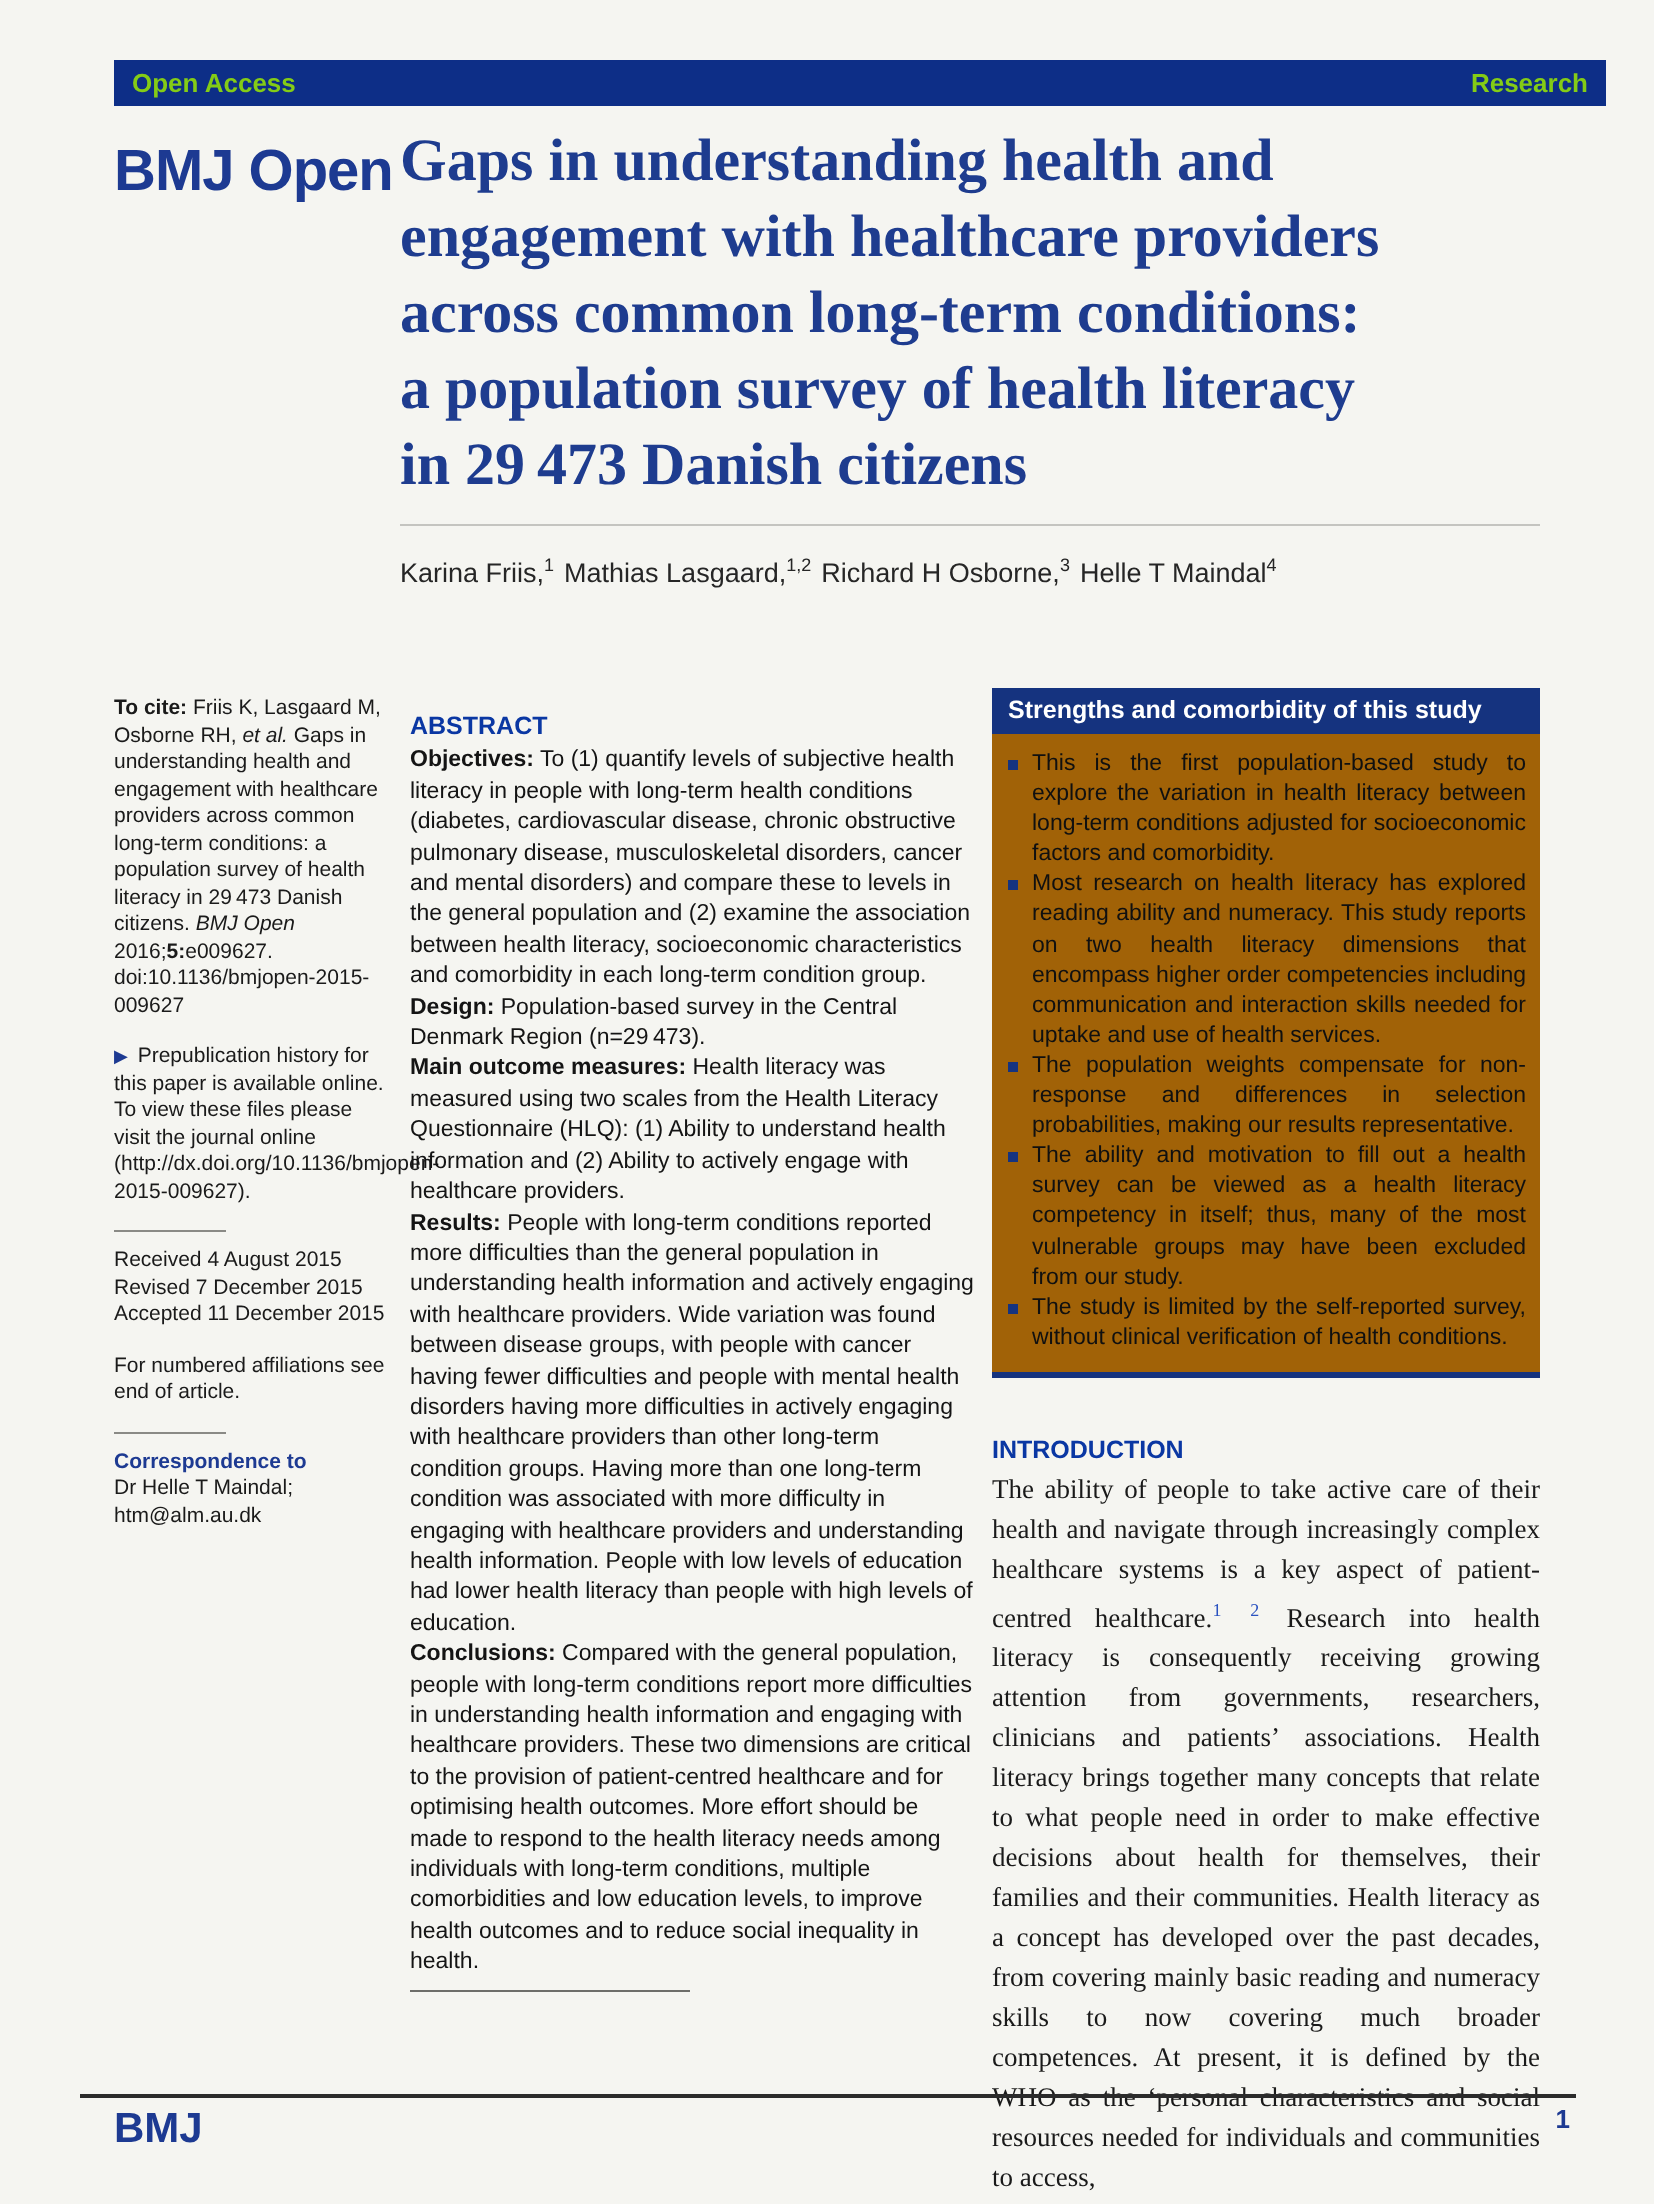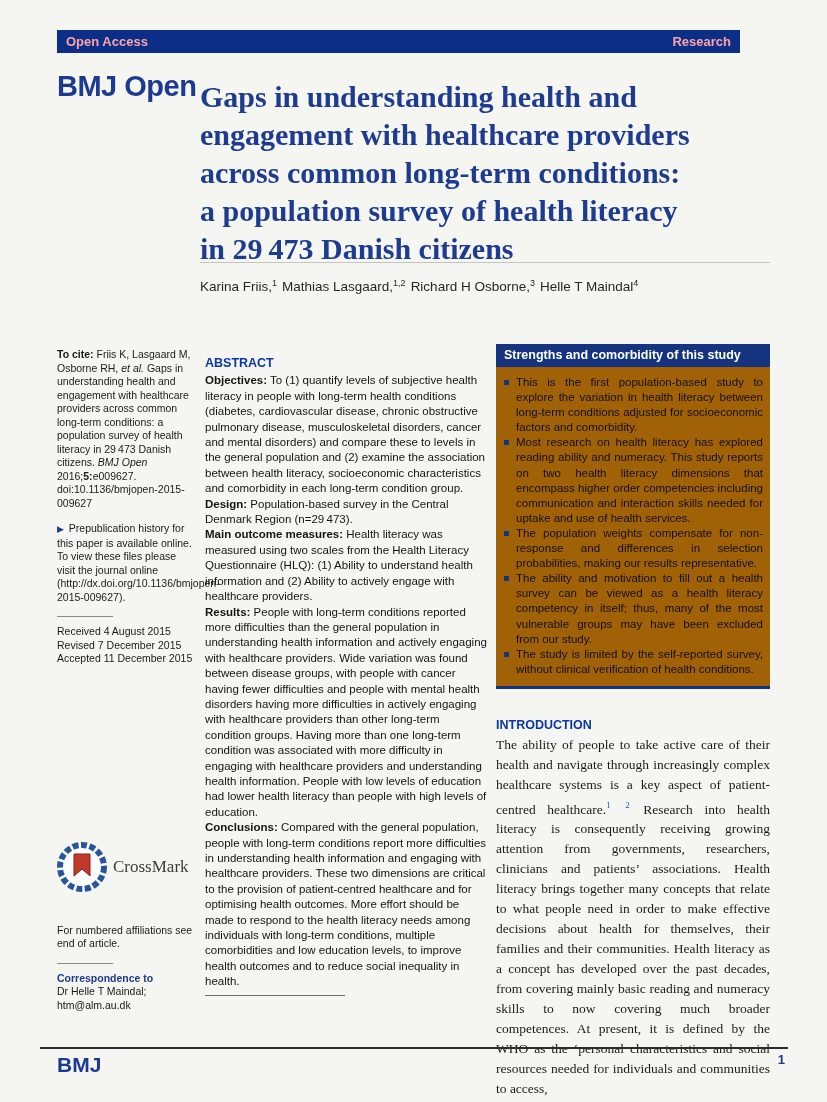--- a/index.html
+++ b/index.html
@@ -1,28 +1,28 @@
 <!DOCTYPE html>
 <html><head>
 <meta charset="utf-8">
 <style>
   html,body{margin:0;padding:0;background:#e9e9e6;}
   .page{position:relative;width:827px;height:1102px;margin:0 auto;background:#f5f5f1;
         font-family:"Liberation Sans",sans-serif;color:#141414;overflow:hidden;}
 
   
-  .topbar{position:absolute;left:57px;top:30px;width:683px;height:23px;background:#0d2e87;
-          color:#fca5a5;display:flex;justify-content:space-between;align-items:center;
+  .topbar{position:absolute;left:57px;top:30px;width:746px;height:23px;background:#0d2e87;
+          color:#84cc16;display:flex;justify-content:space-between;align-items:center;
           padding:0 9px;box-sizing:border-box;font-weight:bold;font-size:13px;}
 
   
   .journal-logo{position:absolute;left:57px;top:70px;font-size:29px;font-weight:bold;
                 color:#1d3a92;letter-spacing:-0.5px;}
   .title{position:absolute;left:200px;top:62px;width:575px;font-family:"Liberation Serif",serif;
-         font-weight:bold;font-size:30px;line-height:38px;color:#1e3c8f;margin-top:16px;}
+         font-weight:bold;font-size:30px;line-height:38px;color:#1e3c8f;}
   .title-divider{position:absolute;left:200px;top:262px;width:570px;border-top:1px solid #c4c4c0;}
   .authors{position:absolute;left:200px;top:277px;width:570px;font-size:13.5px;color:#262626;}
   .authors sup{font-size:9px;}
   .author + .author{margin-left:5px;}
 
   
   .sidebar{position:absolute;left:57px;top:348px;width:138px;font-size:10.5px;line-height:13.5px;color:#1a1a1a;}
   .sb-block{margin:0 0 12px 0;}
   .sb-bold{font-weight:bold;}
   .sb-divider{border:none;border-top:1px solid #8a8a86;width:56px;margin:9px 0 8px 0;}
@@ -89,27 +89,20 @@
     </div>
     <div class="sb-block">
       <span class="arrow">▶</span><span> Prepublication history for this paper is available online. To view these files please visit the journal online (http://dx.doi.org/10.1136/bmjopen-2015-009627).</span>
     </div>
     <hr class="sb-divider">
     <div class="sb-block dates">
       <div>Received 4 August 2015</div>
       <div>Revised 7 December 2015</div>
       <div>Accepted 11 December 2015</div>
     </div>
-    <div class="crossmark-row">
-      <svg width="50" height="50" viewBox="0 0 50 50">
-        <circle cx="25" cy="25" r="22" fill="#ffffff" stroke="#27549b" stroke-width="6" stroke-dasharray="6 2.5"></circle>
-        <path d="M17 12 h16 v22 l-8 -7 -8 7 z" fill="#c0392b" stroke="#8f1d12" stroke-width="1"></path>
-      </svg>
-      <span class="crossmark-text">CrossMark</span>
-    </div>
     <div class="sb-block">For numbered affiliations see end of article.</div>
     <hr class="sb-divider">
     <div class="sb-block">
       <div class="corr-label">Correspondence to</div>
       <div>Dr Helle T Maindal;</div>
       <div>htm@alm.au.dk</div>
     </div>
   </div>
 
   <div class="abstract">

